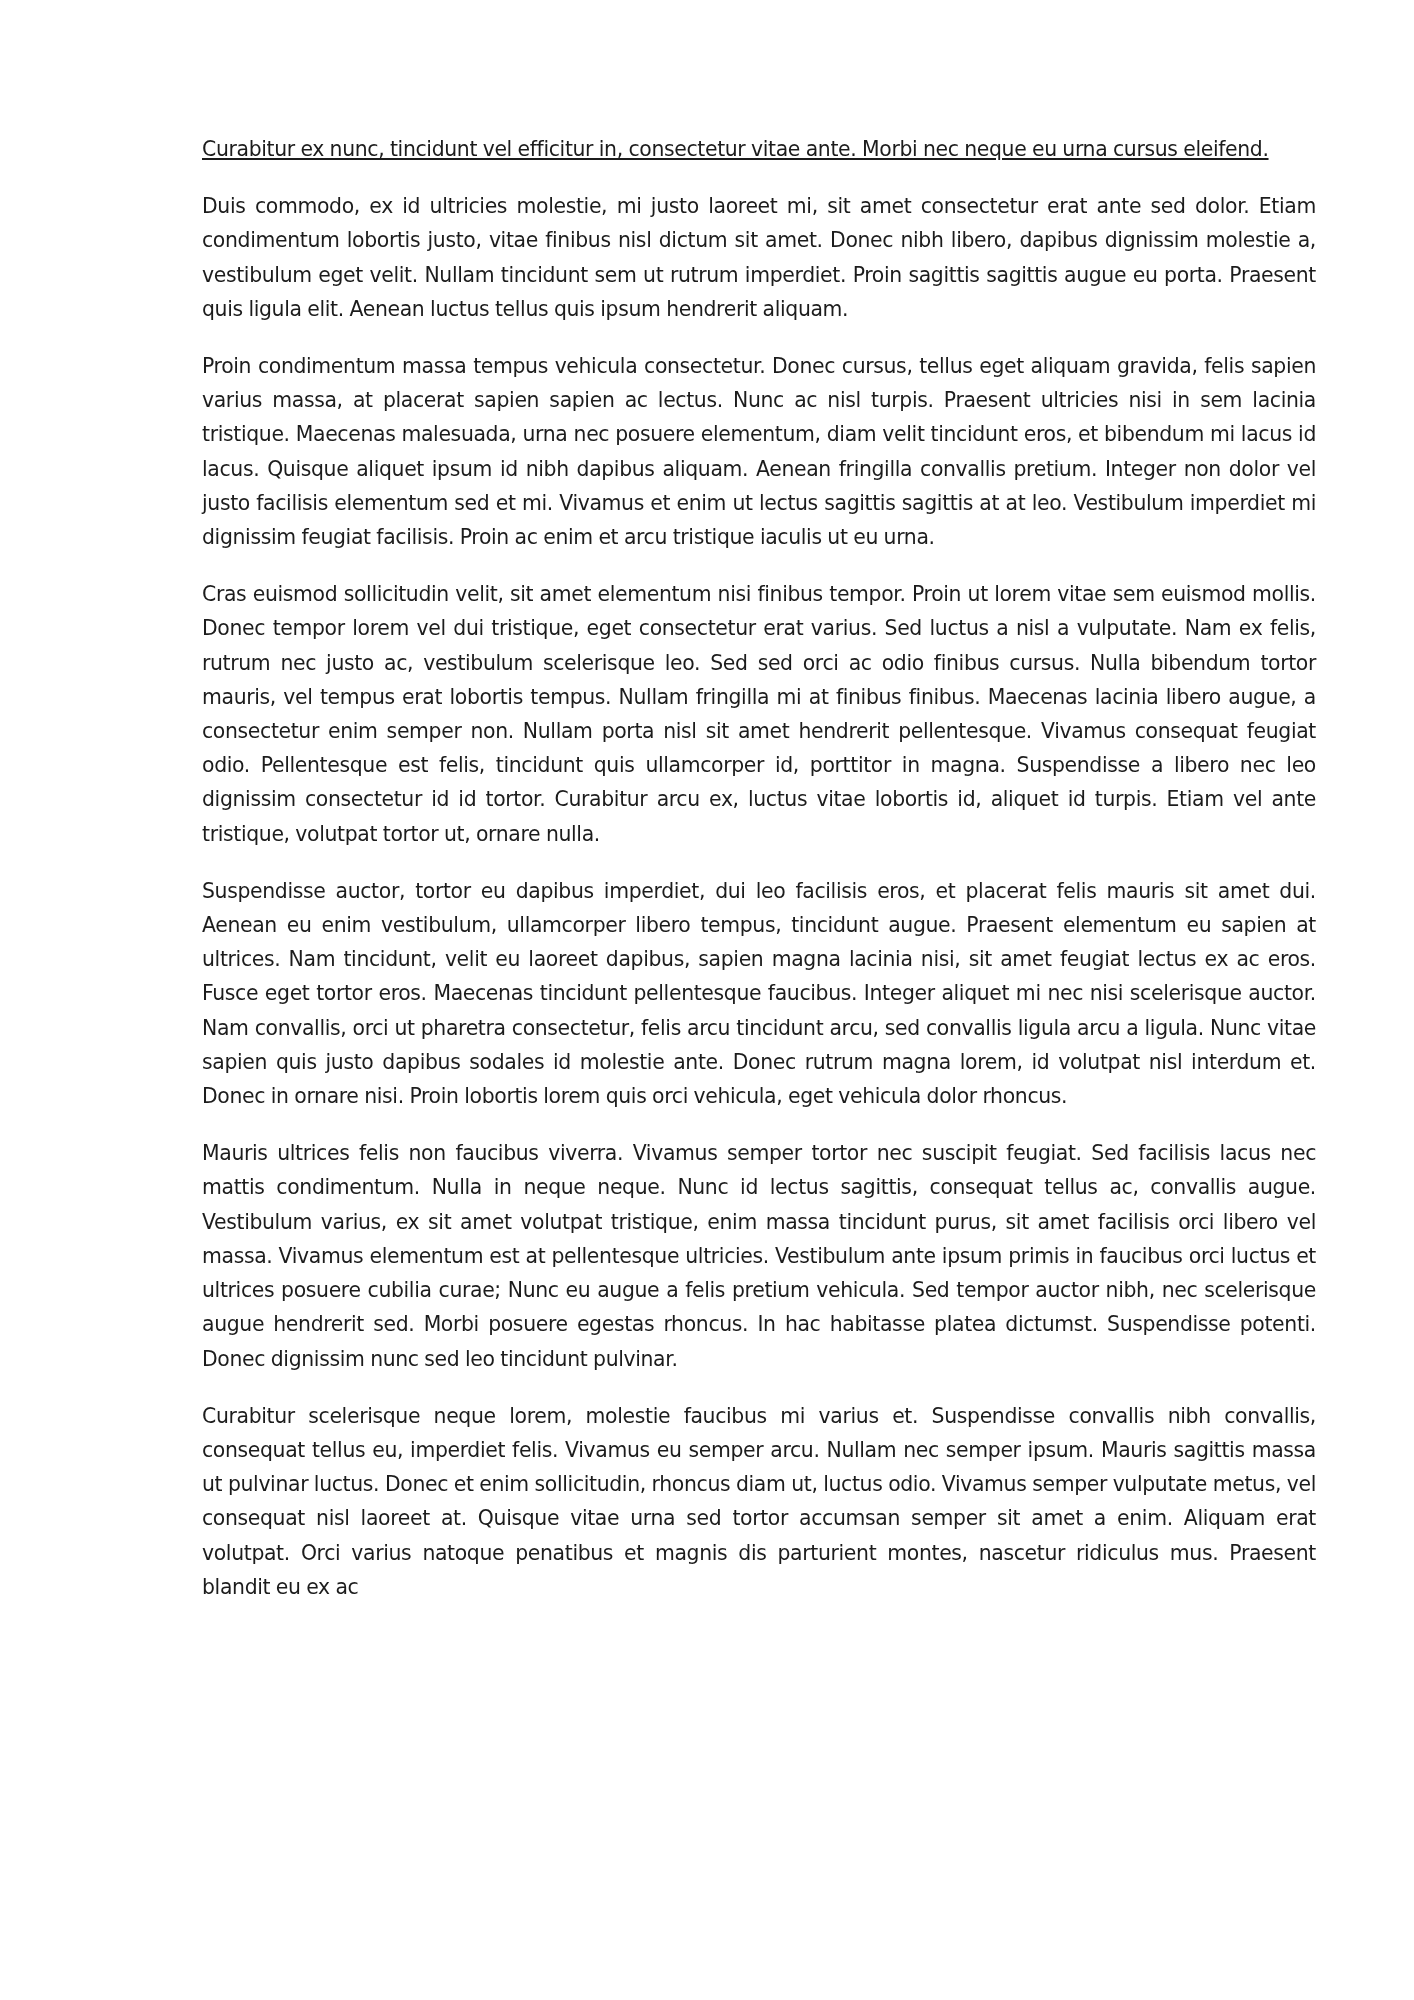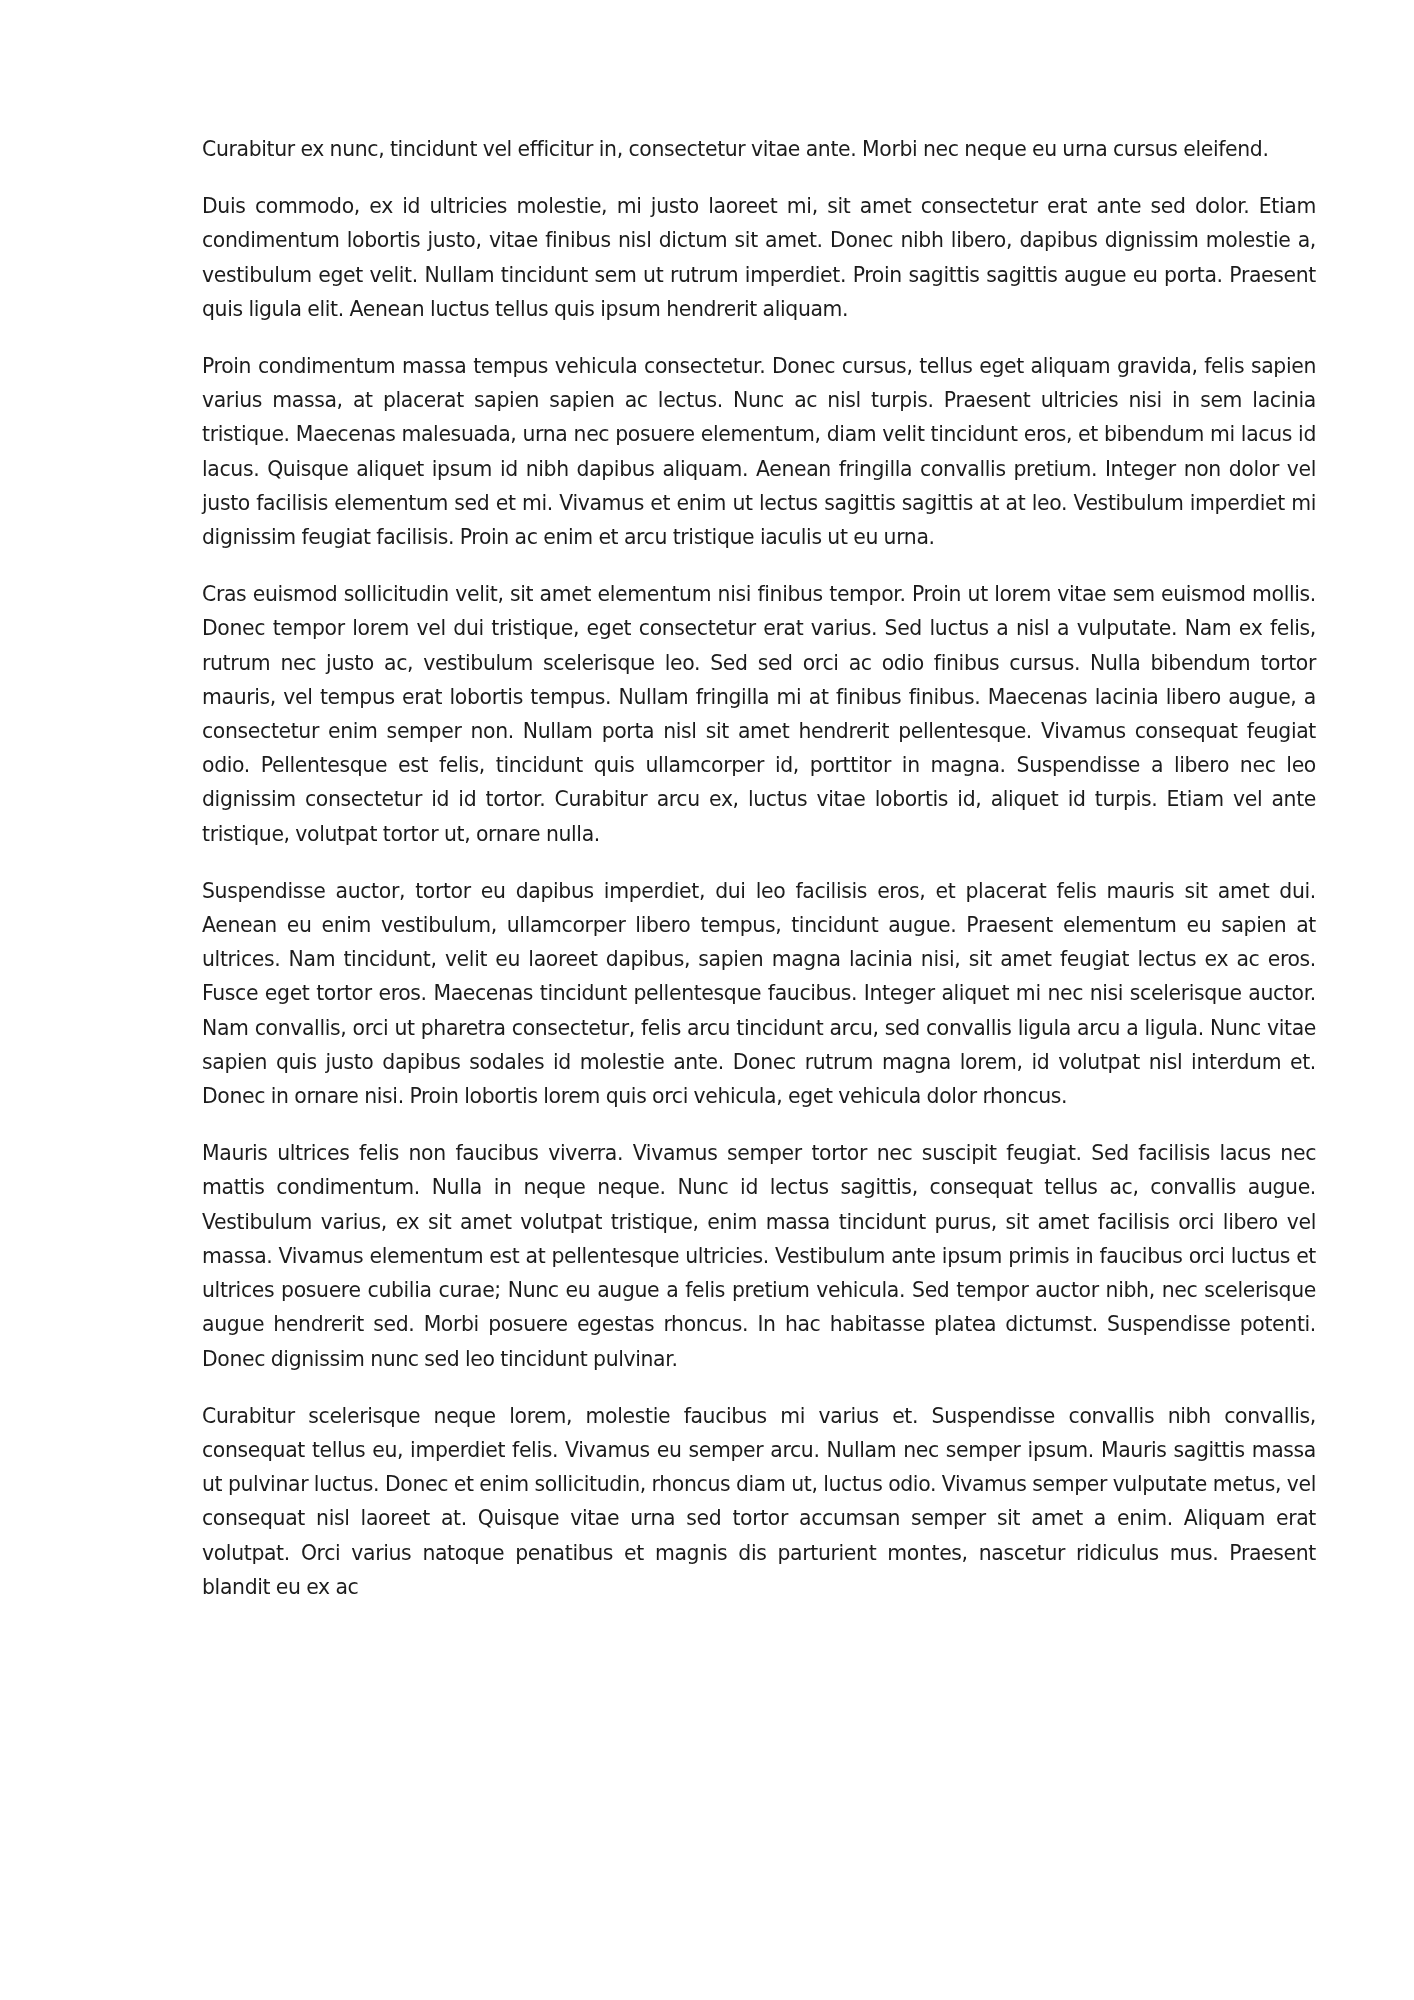--- a/index.html
+++ b/index.html
@@ -36,21 +36,21 @@
       text-align: justify;
       letter-spacing: -0.35px;
       word-spacing: -0.5px;
     }
   </style>
 </head>
 <body>
 
 <div class="page" style="background: rgb(255, 255, 255);">
   <div class="content">
-    <p class="para" style="color: rgb(28, 28, 28);">Curabitur ex nunc, tincidunt vel efficitur in, consectetur vitae ante. Morbi nec neque eu urna cursus eleifend.</p>
+    <p class="para" style="color: rgb(28, 28, 28); text-decoration: underline;">Curabitur ex nunc, tincidunt vel efficitur in, consectetur vitae ante. Morbi nec neque eu urna cursus eleifend.</p>
     <p class="para" style="color: rgb(28, 28, 28);">Duis commodo, ex id ultricies molestie, mi justo laoreet mi, sit amet consectetur erat ante sed dolor. Etiam condimentum lobortis justo, vitae finibus nisl dictum sit amet. Donec nibh libero, dapibus dignissim molestie a, vestibulum eget velit. Nullam tincidunt sem ut rutrum imperdiet. Proin sagittis sagittis augue eu porta. Praesent quis ligula elit. Aenean luctus tellus quis ipsum hendrerit aliquam.</p>
     <p class="para" style="color: rgb(28, 28, 28);">Proin condimentum massa tempus vehicula consectetur. Donec cursus, tellus eget aliquam gravida, felis sapien varius massa, at placerat sapien sapien ac lectus. Nunc ac nisl turpis. Praesent ultricies nisi in sem lacinia tristique. Maecenas malesuada, urna nec posuere elementum, diam velit tincidunt eros, et bibendum mi lacus id lacus. Quisque aliquet ipsum id nibh dapibus aliquam. Aenean fringilla convallis pretium. Integer non dolor vel justo facilisis elementum sed et mi. Vivamus et enim ut lectus sagittis sagittis at at leo. Vestibulum imperdiet mi dignissim feugiat facilisis. Proin ac enim et arcu tristique iaculis ut eu urna.</p>
     <p class="para" style="color: rgb(28, 28, 28);">Cras euismod sollicitudin velit, sit amet elementum nisi finibus tempor. Proin ut lorem vitae sem euismod mollis. Donec tempor lorem vel dui tristique, eget consectetur erat varius. Sed luctus a nisl a vulputate. Nam ex felis, rutrum nec justo ac, vestibulum scelerisque leo. Sed sed orci ac odio finibus cursus. Nulla bibendum tortor mauris, vel tempus erat lobortis tempus. Nullam fringilla mi at finibus finibus. Maecenas lacinia libero augue, a consectetur enim semper non. Nullam porta nisl sit amet hendrerit pellentesque. Vivamus consequat feugiat odio. Pellentesque est felis, tincidunt quis ullamcorper id, porttitor in magna. Suspendisse a libero nec leo dignissim consectetur id id tortor. Curabitur arcu ex, luctus vitae lobortis id, aliquet id turpis. Etiam vel ante tristique, volutpat tortor ut, ornare nulla.</p>
     <p class="para" style="color: rgb(28, 28, 28);">Suspendisse auctor, tortor eu dapibus imperdiet, dui leo facilisis eros, et placerat felis mauris sit amet dui. Aenean eu enim vestibulum, ullamcorper libero tempus, tincidunt augue. Praesent elementum eu sapien at ultrices. Nam tincidunt, velit eu laoreet dapibus, sapien magna lacinia nisi, sit amet feugiat lectus ex ac eros. Fusce eget tortor eros. Maecenas tincidunt pellentesque faucibus. Integer aliquet mi nec nisi scelerisque auctor. Nam convallis, orci ut pharetra consectetur, felis arcu tincidunt arcu, sed convallis ligula arcu a ligula. Nunc vitae sapien quis justo dapibus sodales id molestie ante. Donec rutrum magna lorem, id volutpat nisl interdum et. Donec in ornare nisi. Proin lobortis lorem quis orci vehicula, eget vehicula dolor rhoncus.</p>
     <p class="para" style="color: rgb(28, 28, 28);">Mauris ultrices felis non faucibus viverra. Vivamus semper tortor nec suscipit feugiat. Sed facilisis lacus nec mattis condimentum. Nulla in neque neque. Nunc id lectus sagittis, consequat tellus ac, convallis augue. Vestibulum varius, ex sit amet volutpat tristique, enim massa tincidunt purus, sit amet facilisis orci libero vel massa. Vivamus elementum est at pellentesque ultricies. Vestibulum ante ipsum primis in faucibus orci luctus et ultrices posuere cubilia curae; Nunc eu augue a felis pretium vehicula. Sed tempor auctor nibh, nec scelerisque augue hendrerit sed. Morbi posuere egestas rhoncus. In hac habitasse platea dictumst. Suspendisse potenti. Donec dignissim nunc sed leo tincidunt pulvinar.</p>
     <p class="para" style="color: rgb(28, 28, 28);">Curabitur scelerisque neque lorem, molestie faucibus mi varius et. Suspendisse convallis nibh convallis, consequat tellus eu, imperdiet felis. Vivamus eu semper arcu. Nullam nec semper ipsum. Mauris sagittis massa ut pulvinar luctus. Donec et enim sollicitudin, rhoncus diam ut, luctus odio. Vivamus semper vulputate metus, vel consequat nisl laoreet at. Quisque vitae urna sed tortor accumsan semper sit amet a enim. Aliquam erat volutpat. Orci varius natoque penatibus et magnis dis parturient montes, nascetur ridiculus mus. Praesent blandit eu ex ac</p>
   </div>
 </div>
 
 </body></html>

